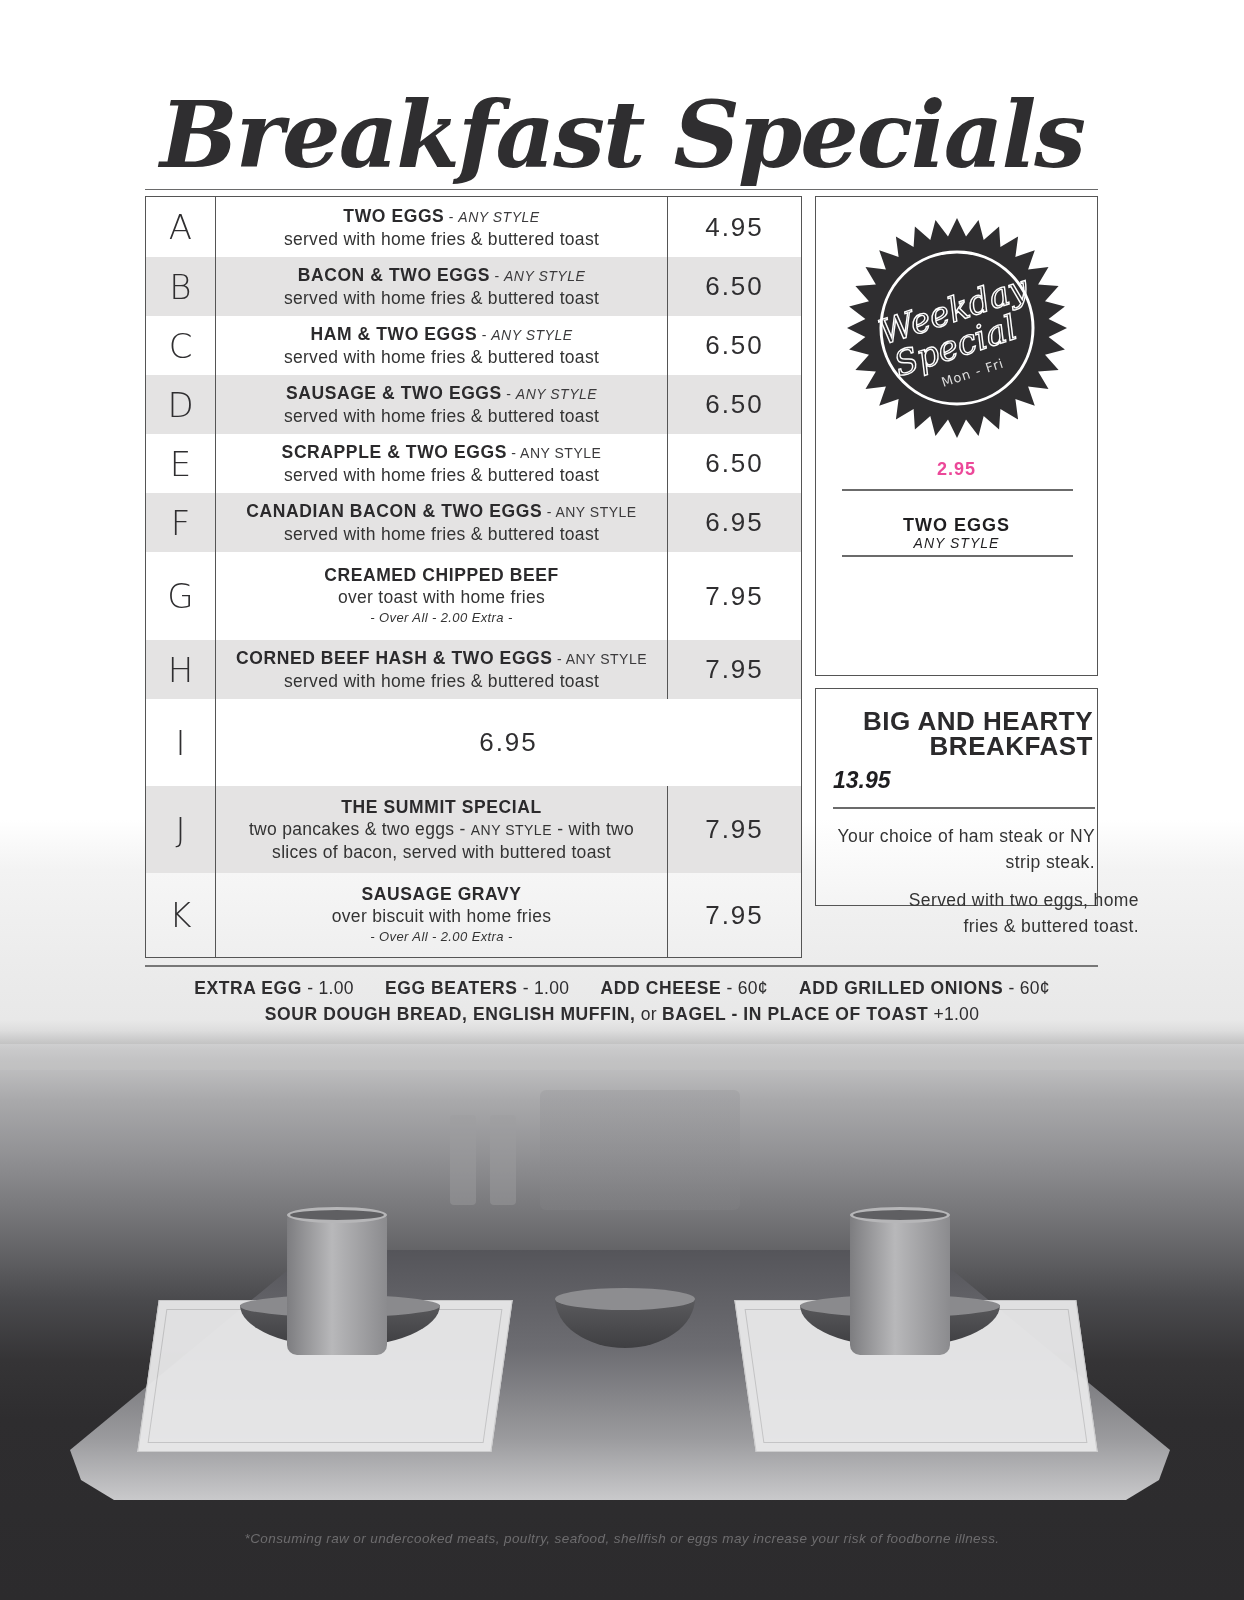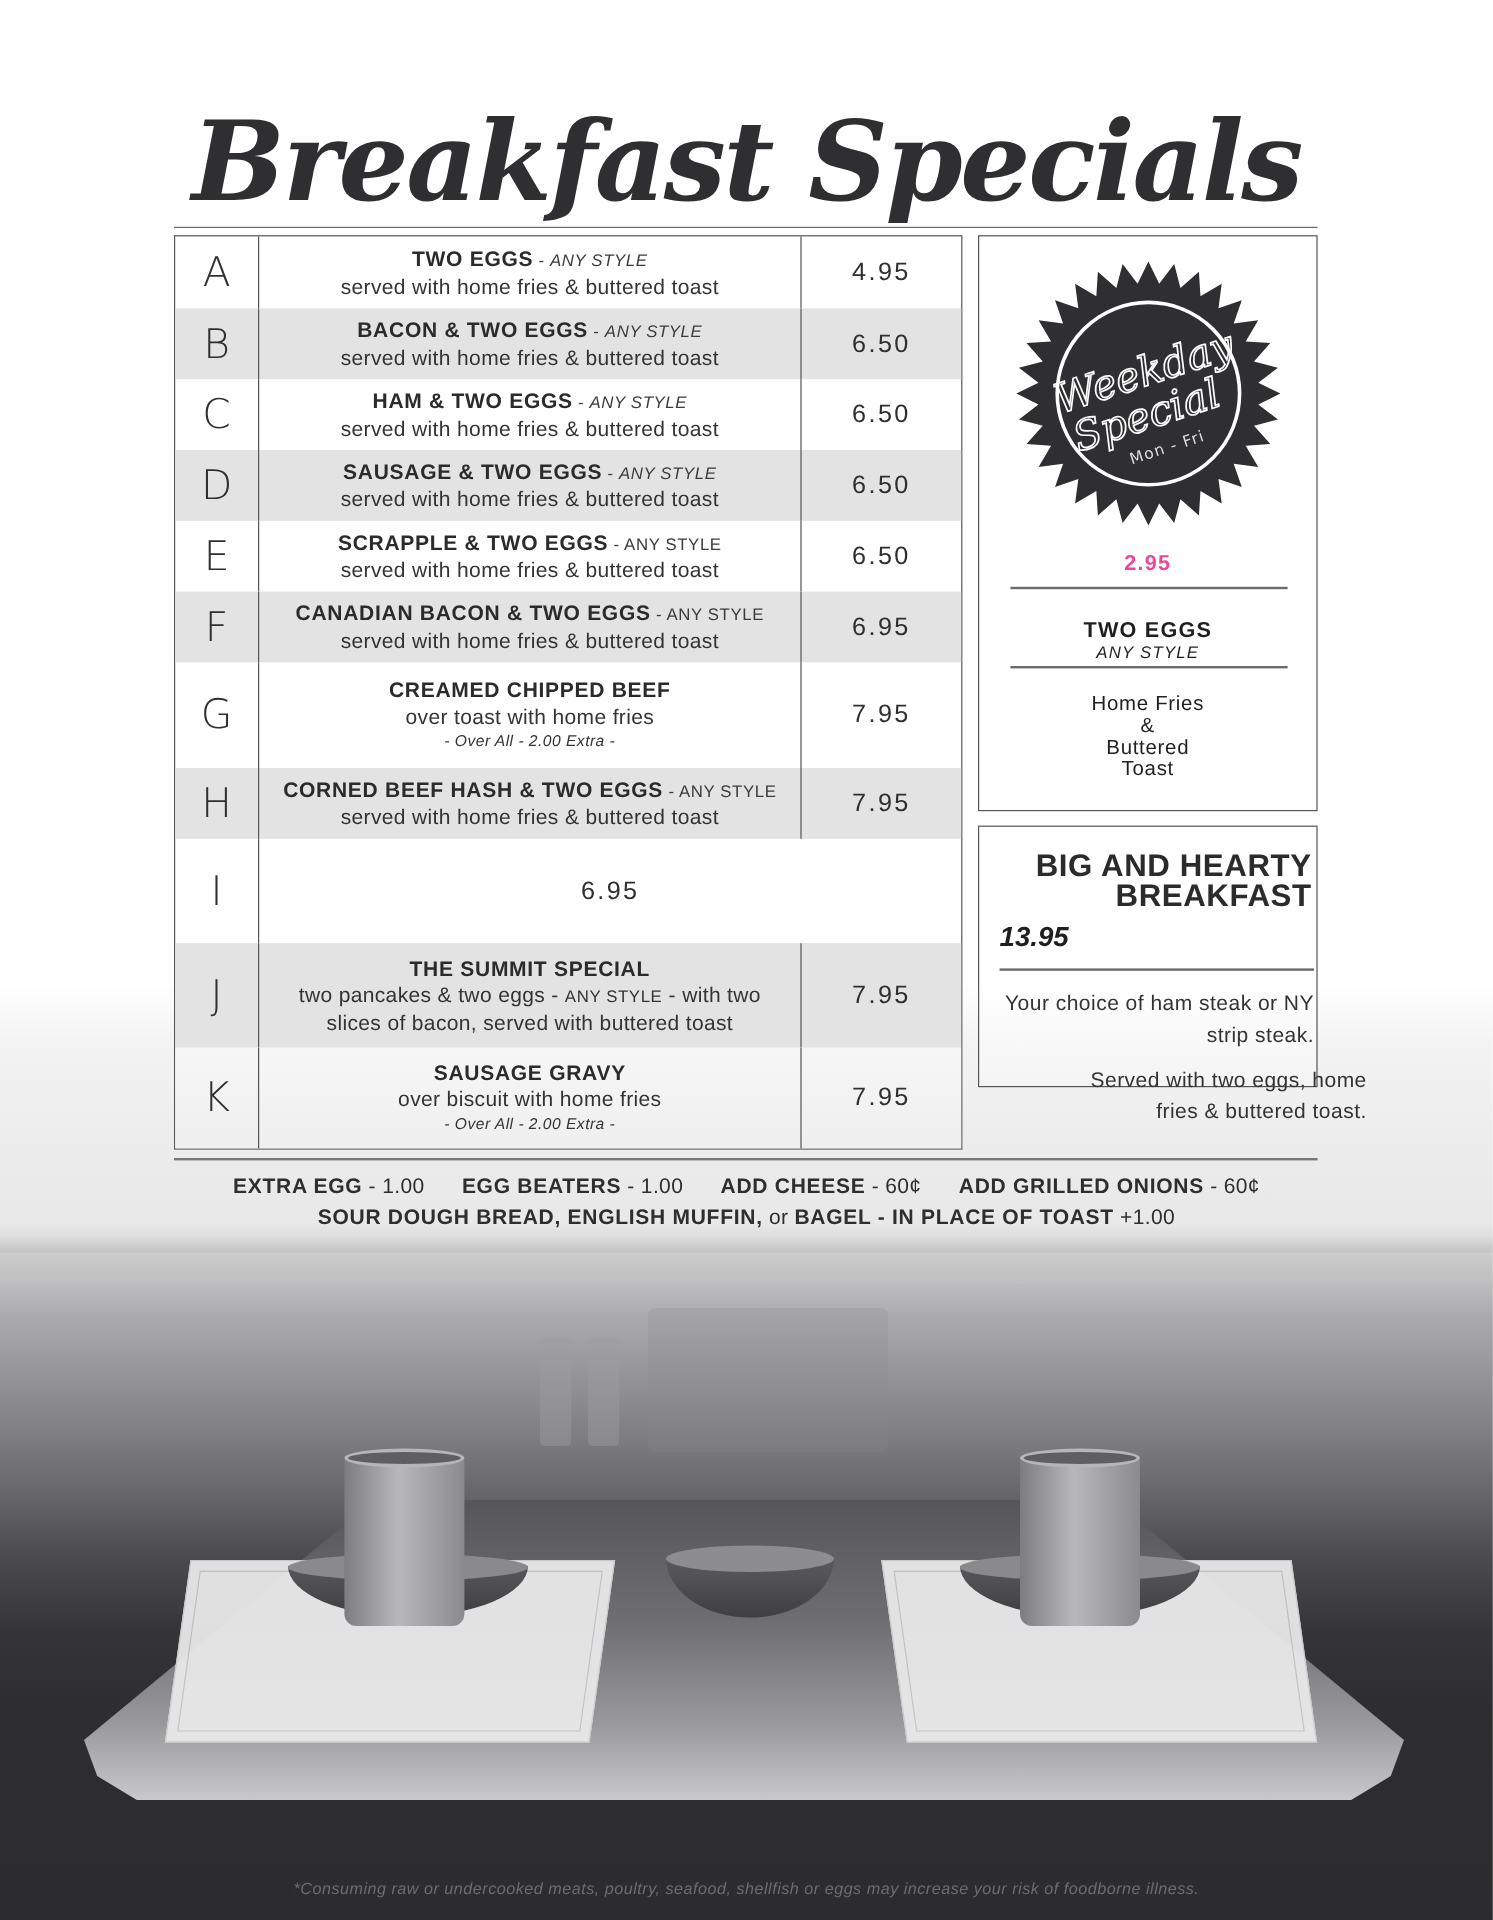--- a/index.html
+++ b/index.html
@@ -47,21 +47,21 @@
   
   .menu {
     position:absolute; left:145px; top:196px; width:657px; height:762px;
     border:1px solid #555; box-sizing:border-box;
   }
   .row { position:absolute; left:0; width:655px; display:flex; }
   .row.shade { background:#e4e3e3; }
   .row.k { background:linear-gradient(#f6f6f6,#efefef); }
   .letter { width:69px; border-right:1px solid #555; display:flex; align-items:center; justify-content:center; font-size:34px; font-weight:300; color:#2f2e30; font-family:"DejaVu Sans", sans-serif; }
   .desc { width:452px; border-right:1px solid #555; display:flex; flex-direction:column; align-items:center; justify-content:center; text-align:left; padding:0 4px; box-sizing:border-box; }
-  .price { flex:1; display:flex; align-items:center; justify-content:center; font-size:21px; letter-spacing:2px; color:#2f2e30; }
+  .price { flex:1; display:flex; align-items:center; justify-content:center; font-size:26px; letter-spacing:2px; color:#2f2e30; }
   .name { font-weight:bold; font-size:17.5px; letter-spacing:.6px; line-height:22px; color:#2b2a2c; }
   .style { font-size:14px; font-weight:normal; letter-spacing:.5px; color:#3b3a3c; }
   .style.it { font-style:italic; }
   .sub { font-size:17.5px; line-height:22px; letter-spacing:.3px; color:#333; }
   .extra { font-size:13px; font-style:italic; line-height:20px; color:#333; letter-spacing:.4px; }
   .inline-style { font-size:14px; letter-spacing:.5px; }
 
   
   .panel { position:absolute; border:1px solid #555; box-sizing:border-box; background:#fff; }
   .p1 { left:815px; top:196px; width:283px; height:480px; }
@@ -77,21 +77,21 @@
   .p2 .hr { position:absolute; left:17px; top:118px; width:262px; height:2px; background:#6b6b6b; }
   .p2 .t1 { position:absolute; left:17px; top:134px; width:262px; font-size:17.5px; line-height:26px; letter-spacing:.4px; color:#333; }
   .p2 .t2 { position:absolute; left:17px; top:198px; width:262px; font-size:17.5px; line-height:26px; letter-spacing:.4px; color:#333;margin-left:44px; }
 
   
   .addons { position:absolute; left:0; width:1244px; text-align:center; font-size:17.5px; color:#2e2d2f; letter-spacing:.3px; }
   .addons b { letter-spacing:.6px; }
   .addons .sp { display:inline-block; width:26px; }
   .addons .light { font-weight:normal; }
 
-  .disclaimer { position:absolute; left:0; top:1531px; width:1244px; text-align:center; font-style:italic; font-size:13.5px; color:#6d6c6e; letter-spacing:.4px;margin-top:35px; }
+  .disclaimer { position:absolute; left:0; top:1531px; width:1244px; text-align:center; font-style:italic; font-size:13.5px; color:#6d6c6e; letter-spacing:.4px; }
 </style>
 </head>
 <body>
 
 <div class="scene">
   <div class="window-band"></div>
   <div class="window-band2"></div>
   <div class="shaker" style="left:450px;top:115px;"></div>
   <div class="shaker" style="left:490px;top:115px;"></div>
   <div class="caddy"></div>
@@ -204,26 +204,20 @@
     <circle cx="111" cy="111" r="76" fill="none" stroke="#fff" stroke-width="3"></circle>
     <text x="111" y="104" text-anchor="middle" fill="none" stroke="#fff" stroke-width="1.4" font-family="DejaVu Serif, serif" font-style="italic" font-size="34" transform="rotate(-18 111 104)">Weekday</text>
     <text x="113" y="140" text-anchor="middle" fill="none" stroke="#fff" stroke-width="1.4" font-family="DejaVu Serif, serif" font-style="italic" font-size="34" transform="rotate(-18 113 140)">Special</text>
     <text x="128" y="160" text-anchor="middle" fill="#ddd" font-family="DejaVu Sans, sans-serif" font-size="13" letter-spacing="1" transform="rotate(-18 128 160)">Mon - Fri</text>
   </svg>
   <div class="wk-price">2.95</div>
   <div class="hr" style="top:292px;"></div>
   <div class="two-eggs">TWO EGGS</div>
   <div class="any-style">ANY STYLE</div>
   <div class="hr" style="top:358px;"></div>
-  <div class="sides">
-    <div>Home Fries</div>
-    <div>&amp;</div>
-    <div>Buttered</div>
-    <div>Toast</div>
-  </div>
 </div>
 
 <div class="panel p2">
   <div class="h">
     <div>BIG AND HEARTY</div>
     <div>BREAKFAST</div>
   </div>
   <div class="pr">13.95</div>
   <div class="hr"></div>
   <div class="t1">Your choice of ham steak or NY strip steak.</div>

